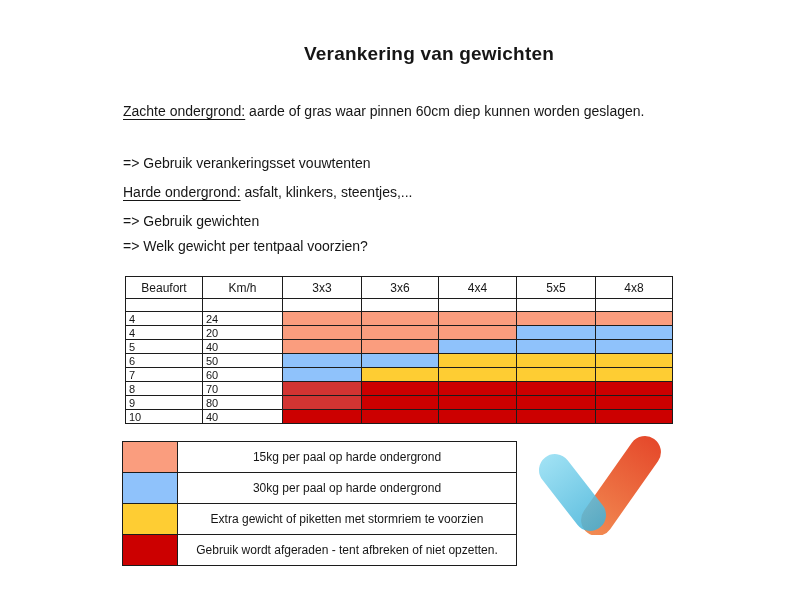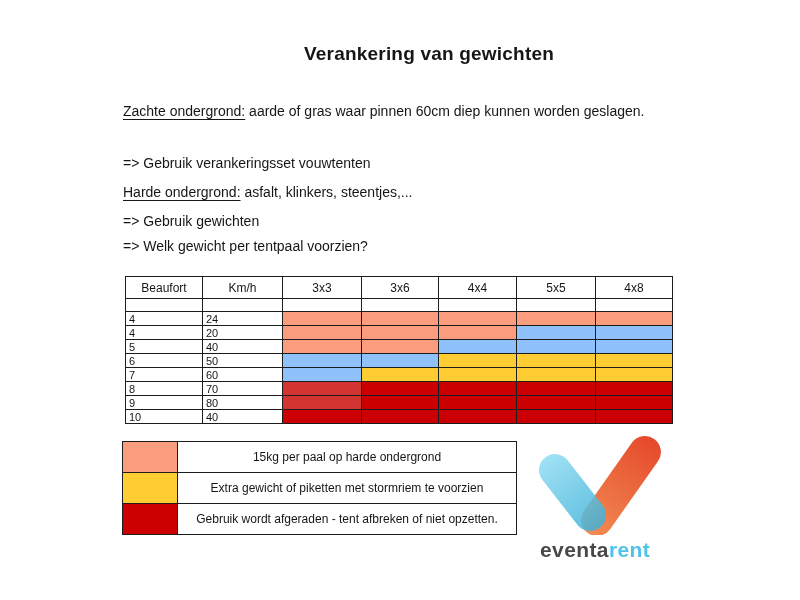--- a/index.html
+++ b/index.html
@@ -158,20 +158,24 @@
     <colgroup>
       <col style="width:55px">
         <col style="width:339px">
     </colgroup>
     <tbody>
         <tr>
           <td style="background: rgb(250, 157, 126);"></td>
           <td>15kg per paal op harde ondergrond</td>
         </tr>
         <tr>
+          <td style="background: rgb(143, 194, 251);"></td>
+          <td>30kg per paal op harde ondergrond</td>
+        </tr>
+        <tr>
           <td style="background: rgb(254, 205, 51);"></td>
           <td>Extra gewicht of piketten met stormriem te voorzien</td>
         </tr>
         <tr>
           <td style="background: rgb(204, 0, 0);"></td>
           <td>Gebruik wordt afgeraden - tent afbreken of niet opzetten.</td>
         </tr>
       </tbody>
   </table>
 
@@ -183,17 +187,14 @@
       </linearGradient>
       <linearGradient id="blueGrad" x1="0" y1="0" x2="1" y2="0">
         <stop offset="0" stop-color="#8FDCF2"></stop>
         <stop offset="1" stop-color="#3FB1D8"></stop>
       </linearGradient>
     </defs>
     <rect x="28.5" y="35" width="115" height="32" rx="16" transform="rotate(-54.8 86 51)" fill="url(#orangeGrad)"></rect>
     <rect x="-7" y="41.5" width="89" height="32" rx="16" transform="rotate(52.1 37.5 57.5)" fill="url(#blueGrad)" fill-opacity="0.85"></rect>
   </svg>
 
-  <div class="logo-text">
-    <span style="color: rgb(72, 72, 72);">eventa</span><span style="color: rgb(79, 196, 232);">rent</span>
-  </div>
 
 </div>
 
 </body></html>

